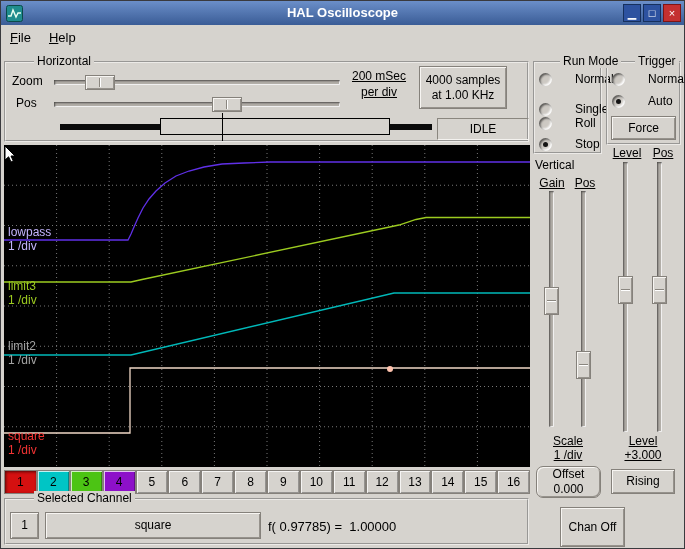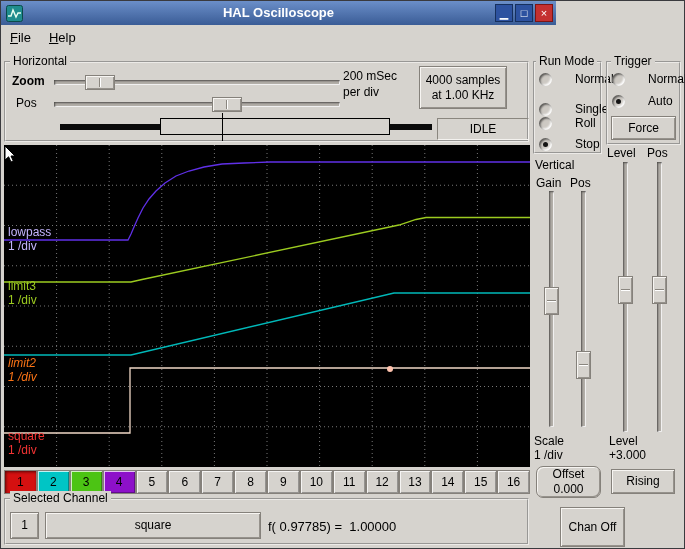--- a/index.html
+++ b/index.html
@@ -1,37 +1,37 @@
 <!DOCTYPE html>
 <html><head>
 <meta charset="utf-8">
 <style>
   html,body{margin:0;padding:0;background:#6b6b6b;}
   #window{position:relative;width:685px;height:549px;background:#d6d3ce;
           font-family:"Liberation Sans",sans-serif;color:#000;overflow:hidden;
           box-shadow:inset 0 0 0 1px #3a3a3e;}
   
-  .titlebar{position:absolute;left:1px;top:1px;width:555px;height:24px;
+  .titlebar{position:absolute;left:1px;top:1px;width:683px;height:24px;
             background:linear-gradient(#6b8fc9,#3a5c96);}
   .titlebar .title{position:absolute;left:0;right:0;top:4px;text-align:center;
             color:#fff;font-weight:bold;font-size:13px;}
   .app-icon{position:absolute;left:5px;top:4px;width:17px;height:17px;}
   .winbtns{position:absolute;right:3px;top:3px;display:flex;gap:2px;}
   .winbtn{width:18px;height:18px;display:flex;align-items:center;justify-content:center;
           font-size:11px;line-height:11px;color:#fff;box-sizing:border-box;}
   .winbtn.min,.winbtn.max{background:#2d52a0;border:1px solid #16305e;}
   .winbtn.close{background:#c43030;border:1px solid #7e1414;}
   
   .menubar{position:absolute;left:1px;top:25px;width:683px;height:25px;display:flex;align-items:center;}
   .menuitem{padding:3px 9px;font-size:13px;}
   
   .frame{position:absolute;border:2px groove #eceae7;box-sizing:border-box;}
-  .frame-label{position:absolute;font-size:12px;background:#d6d3ce;padding:0 3px;z-index:3;white-space:nowrap;}
+  .frame-label{position:absolute;font-size:12px;background:#d6d3ce;padding:0 3px;z-index:3;white-space:nowrap;margin-left:24px;}
   .label{position:absolute;font-size:12px;white-space:pre;}
-  .center{}
+  .center{text-align:center;text-decoration:underline;}
   .btn{position:absolute;background:#d6d3ce;border:1px solid #85817b;
        box-shadow:inset 1px 1px 0 #f7f5f2,inset -1px -1px 0 #96928c;
        display:flex;flex-direction:column;align-items:center;justify-content:center;
        font-size:12px;box-sizing:border-box;white-space:pre;line-height:15px;}
   .sunken{position:absolute;border:1px solid;border-color:#8a867f #f4f2ef #f4f2ef #8a867f;
        display:flex;align-items:center;justify-content:center;font-size:12px;box-sizing:border-box;}
   
   .hslider{position:absolute;height:15px;}
   .htrack{position:absolute;left:0;right:0;top:5px;height:5px;background:#b2aea8;
           box-shadow:inset 1px 1px 2px rgba(0,0,0,.55),inset -1px -1px 0 rgba(255,255,255,.9);}
@@ -90,21 +90,21 @@
   </div>
 
   <div class="menubar">
     <div class="menuitem"><u>F</u>ile</div>
     <div class="menuitem"><u>H</u>elp</div>
   </div>
 
   <div class="frame" style="left:4px;top:61px;width:525px;height:81px;"></div>
   <div class="frame-label" style="left:10px;top:54px;">Horizontal</div>
 
-  <div class="label" style="left:12px;top:74px;font-weight:bold;">Zoom</div>
+  <div class="label" style="left:12px;top:74px;">Zoom</div>
   <div class="hslider" style="left:54px;top:75px;width:286px;">
     <div class="htrack"></div>
     <div class="hhandle" style="left:31px;"></div>
   </div>
 
   <div class="label" style="left:16px;top:96px;">Pos</div>
   <div class="hslider" style="left:54px;top:97px;width:286px;">
     <div class="htrack"></div>
     <div class="hhandle" style="left:158px;"></div>
   </div>
@@ -210,21 +210,21 @@
         <polyline points="0,137 127,137 138,134.5 395,80 412,74.5 422,72.5 526,72.5" fill="none" stroke="#9ccb20" stroke-width="1.3"></polyline>
         <polyline points="0,210 127,210 390,148 526,148" fill="none" stroke="#00b9b9" stroke-width="1.3"></polyline>
         <polyline points="0,288 126,288 126,223 526,223" fill="none" stroke="#f0d8c6" stroke-width="1.3"></polyline>
         <circle cx="386" cy="224" r="3" fill="#ffc3ae"></circle>
       </svg>
     <svg class="cursor" width="14" height="20">
       <polygon points="1,1 1,15 4.6,11.8 7,17 9.3,16 7,11 11,11" fill="#ffffff" stroke="#000000" stroke-width="1"></polygon>
     </svg>
   <div class="chanlabel" style="top: 81px; color: #c4b5fd;"><div>lowpass</div><div>1 /div</div></div>
       <div class="chanlabel" style="top: 135px; color: rgb(156, 203, 32);"><div>limit3</div><div>1 /div</div></div>
-      <div class="chanlabel" style="top: 212px; color: #f97316; font-style: italic;"><div>limit2</div><div>1 /div</div></div>
+      <div class="chanlabel" style="top: 195px; color: #a3a3a3;"><div>limit2</div><div>1 /div</div></div>
       <div class="chanlabel" style="top: 285px; color: rgb(242, 51, 51);"><div>square</div><div>1 /div</div></div>
     </div>
 
   <div id="channel-row">
       <div class="chanbtn pressed" style="background: rgb(213, 16, 16);">1</div>
       <div class="chanbtn" style="background: rgb(0, 197, 197);">2</div>
       <div class="chanbtn" style="background: rgb(76, 196, 20);">3</div>
       <div class="chanbtn" style="background: rgb(141, 16, 201);">4</div>
       <div class="chanbtn">5</div>
       <div class="chanbtn">6</div>

